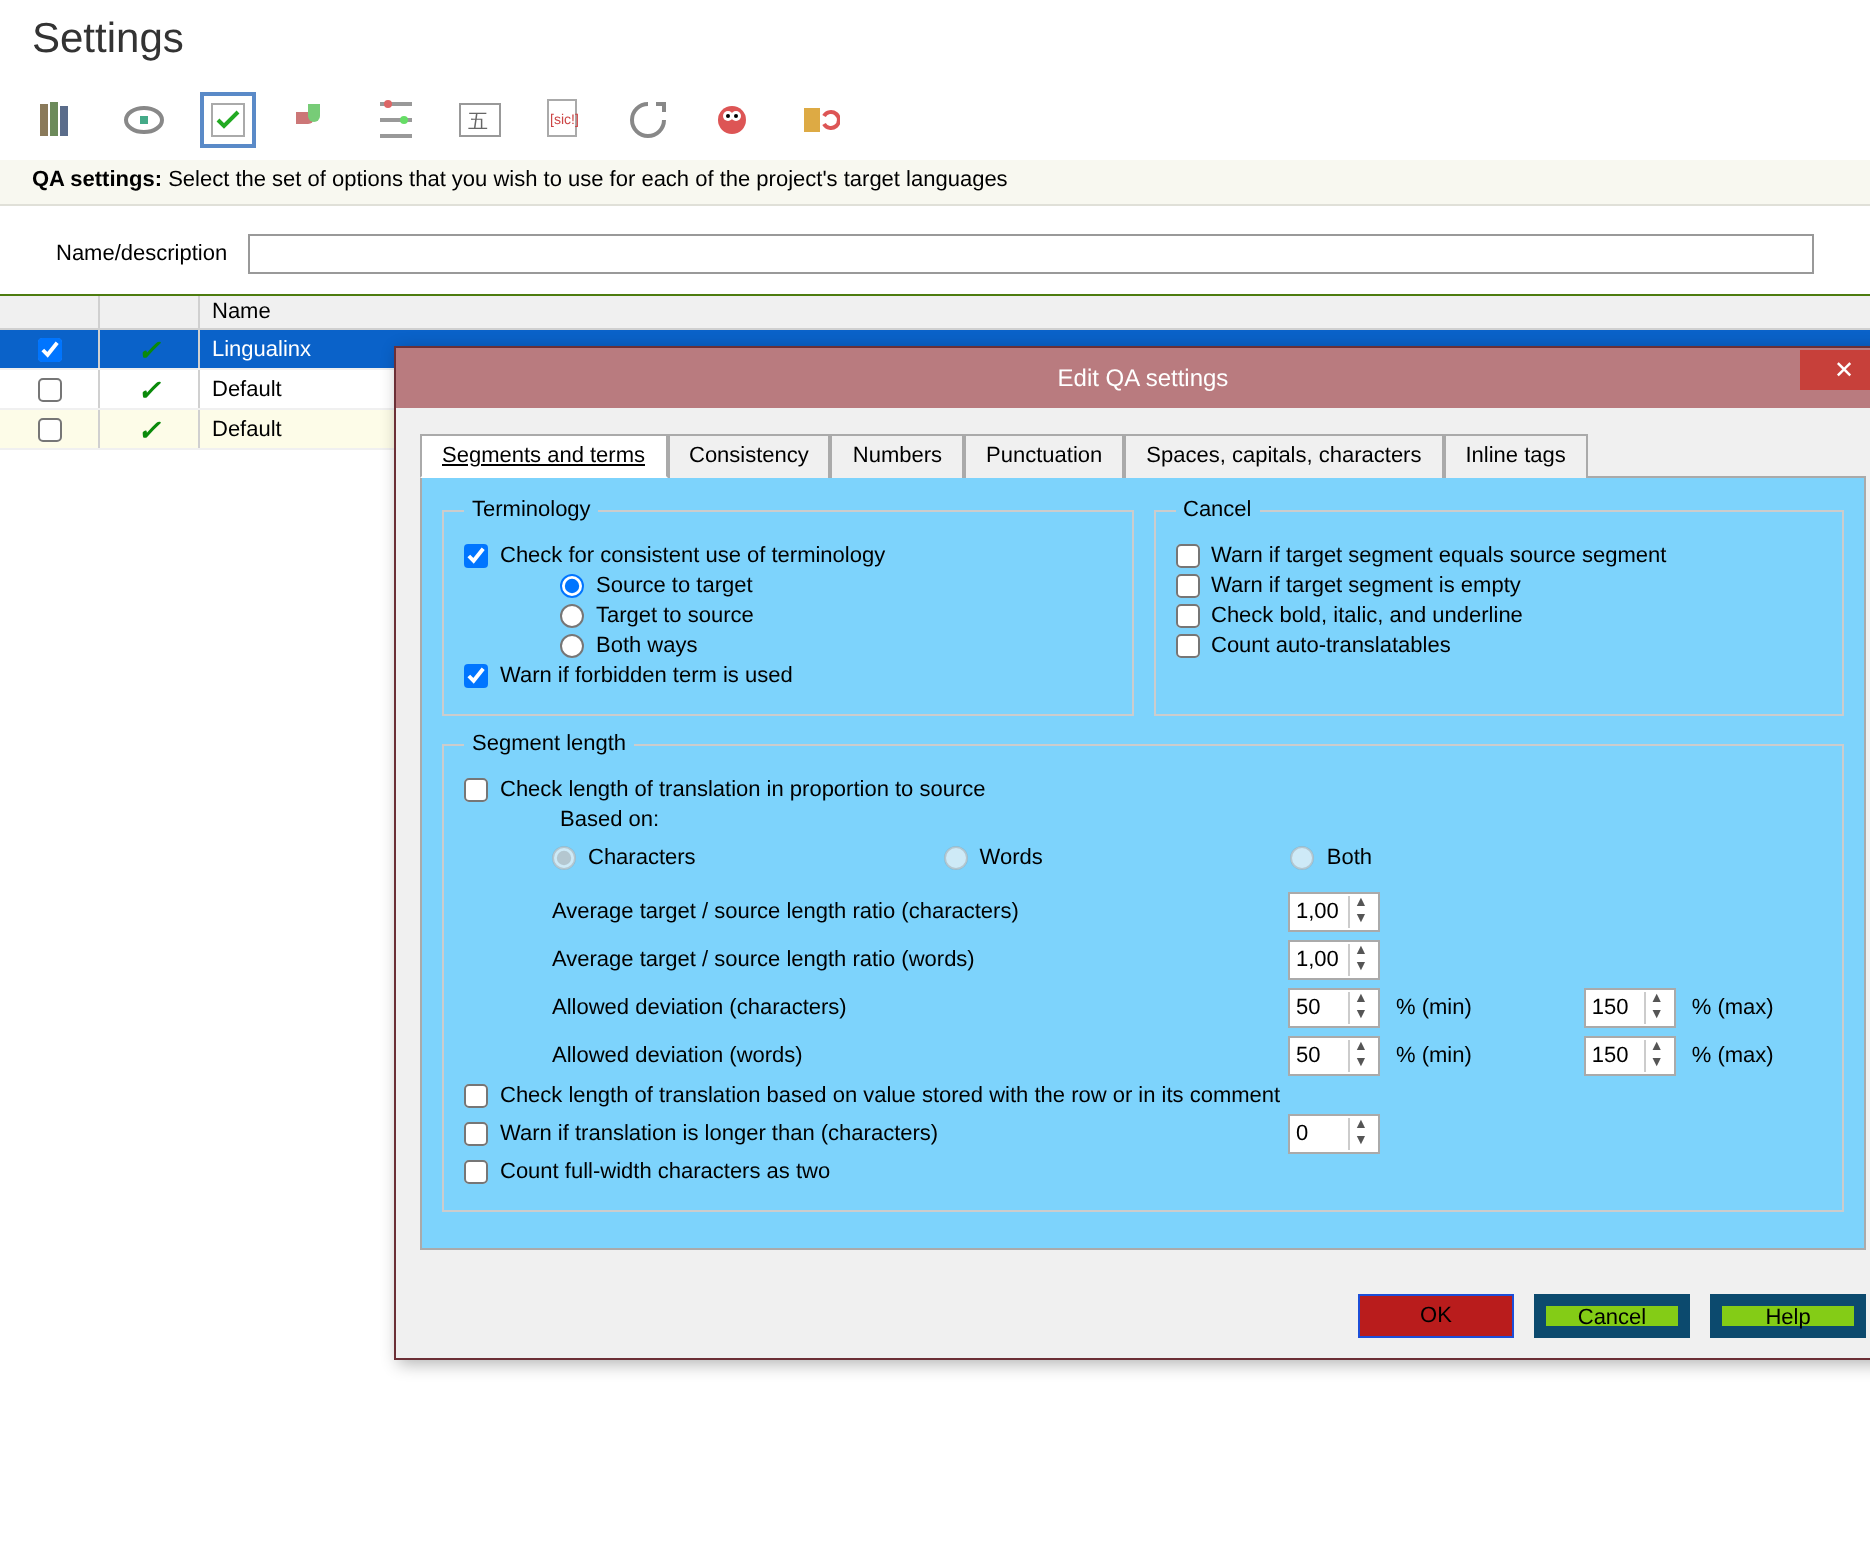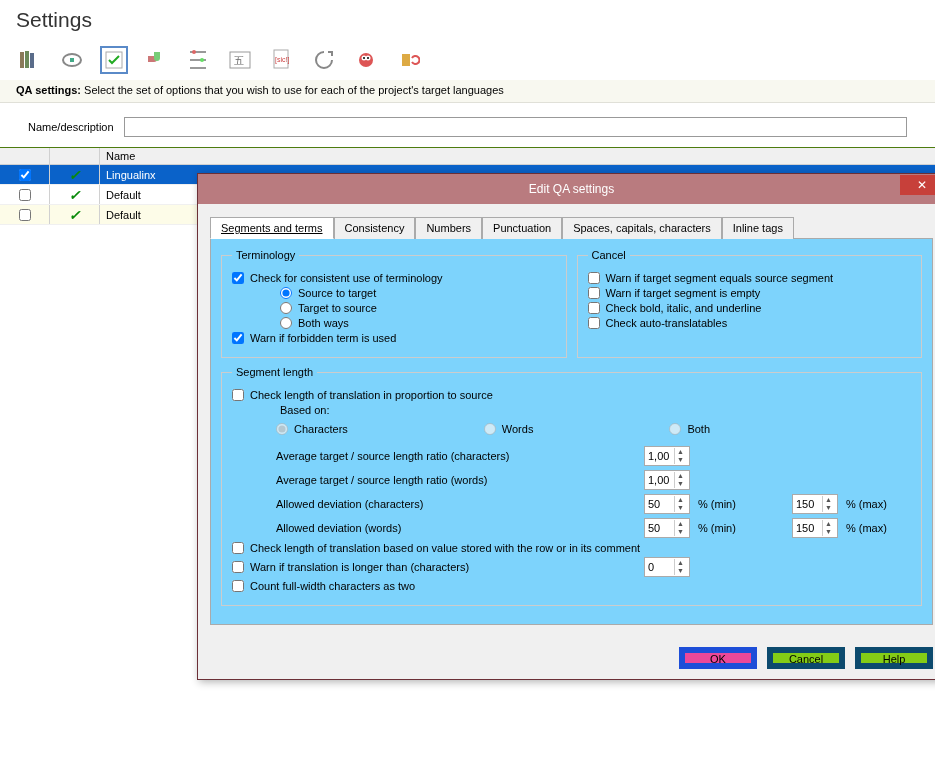--- a/index.html
+++ b/index.html
@@ -37,23 +37,23 @@
 .opt.indent { margin-left: 22px; padding-left: 26px; }
 input[type=radio] { width: 12px; height: 12px; }
 .row-inline { display: flex; align-items: center; gap: 8px; margin: 4px 0; font-size: 11px; }
 .row-inline .lbl { flex: 0 0 360px; margin-left: 44px; }
 .spinner { width: 46px; height: 20px; border: 1px solid #aaa; display: inline-flex; align-items: center; padding: 0 3px; font-size: 11px; background: #fff; position: relative; }
 .spinner .spv { flex: 1; }
 .spinner .sp-btns { display: flex; flex-direction: column; width: 12px; }
 .spinner .sp-btns div { height: 8px; border-left: 1px solid #ccc; font-size: 7px; line-height: 7px; text-align: center; color: #555; cursor: pointer; }
 .dialog-buttons { display: flex; justify-content: flex-end; gap: 10px; padding: 10px 12px; background: #f0f0f0; }
 .btn { width: 78px; height: 22px; border: 6px solid #0c4a6e; background: #84cc16; font-size: 11px; cursor: pointer; }
-.btn.primary { border: 6px solid #1d4ed8; background: #ec4899; }
-
-.seglen-radios { display: flex; gap: 16px; margin: 4px 0 8px 44px; }
+.btn.primary { border: 1px solid #1d4ed8; background: #b91c1c; }
+
+.seglen-radios { display: flex; gap: 4px; margin: 4px 0 8px 44px; }
 .seglen-radios .opt { margin-right: 120px; }
 </style>
 </head>
 <body>
 
 <div class="page-title">Settings</div>
 
 <div class="toolbar">
   <div class="toolbar-icon">
       <svg width="24" height="24">
@@ -215,21 +215,21 @@
           <label class="opt">
               <input type="checkbox" style="">
               <span>Warn if target segment is empty</span>
             </label>
           <label class="opt">
               <input type="checkbox" style="">
               <span>Check bold, italic, and underline</span>
             </label>
           <label class="opt">
               <input type="checkbox" style="">
-              <span>Check auto-translatables</span>
+              <span>Count auto-translatables</span>
             </label>
         </fieldset>
       </div>
 
       <fieldset>
         <legend>Segment length</legend>
         <label class="opt">
             <input type="checkbox" style="">
             <span>Check length of translation in proportion to source</span>
           </label>

